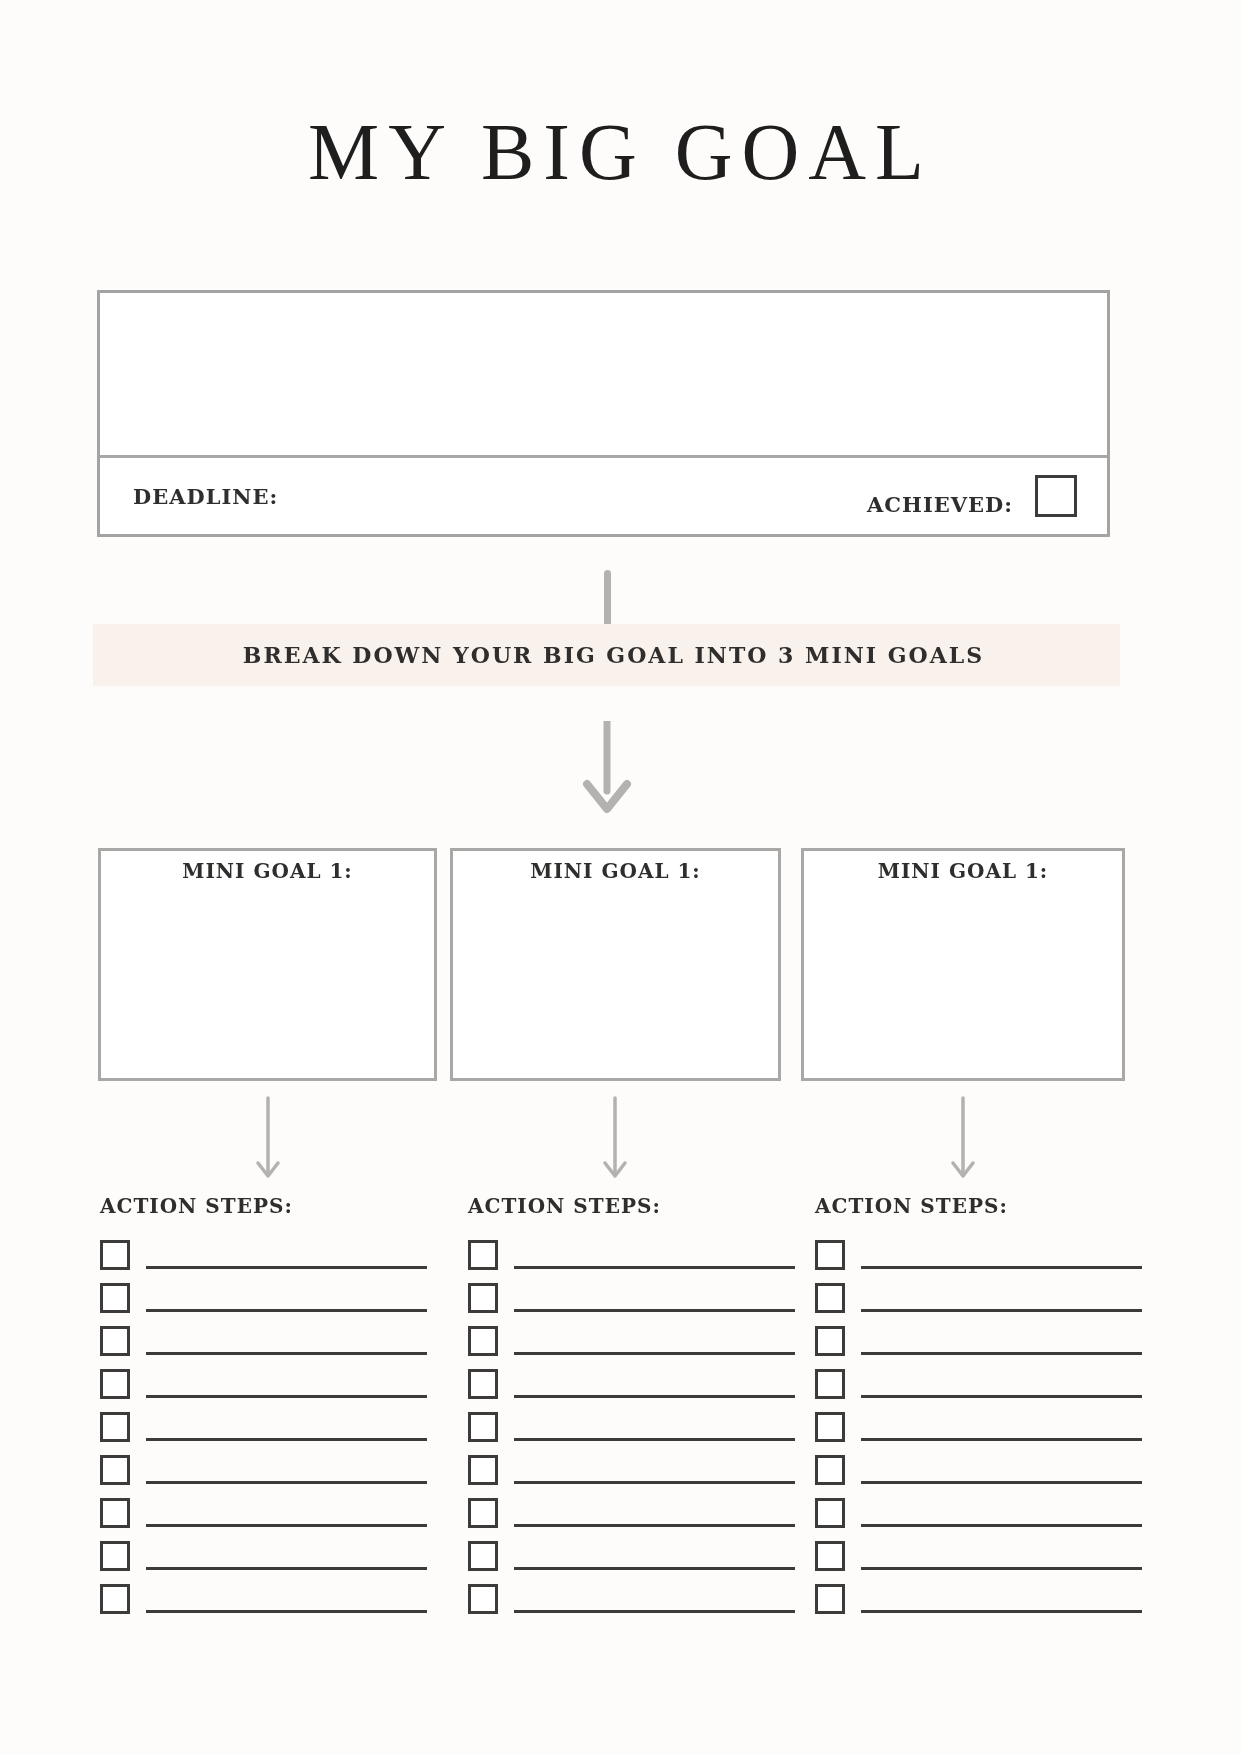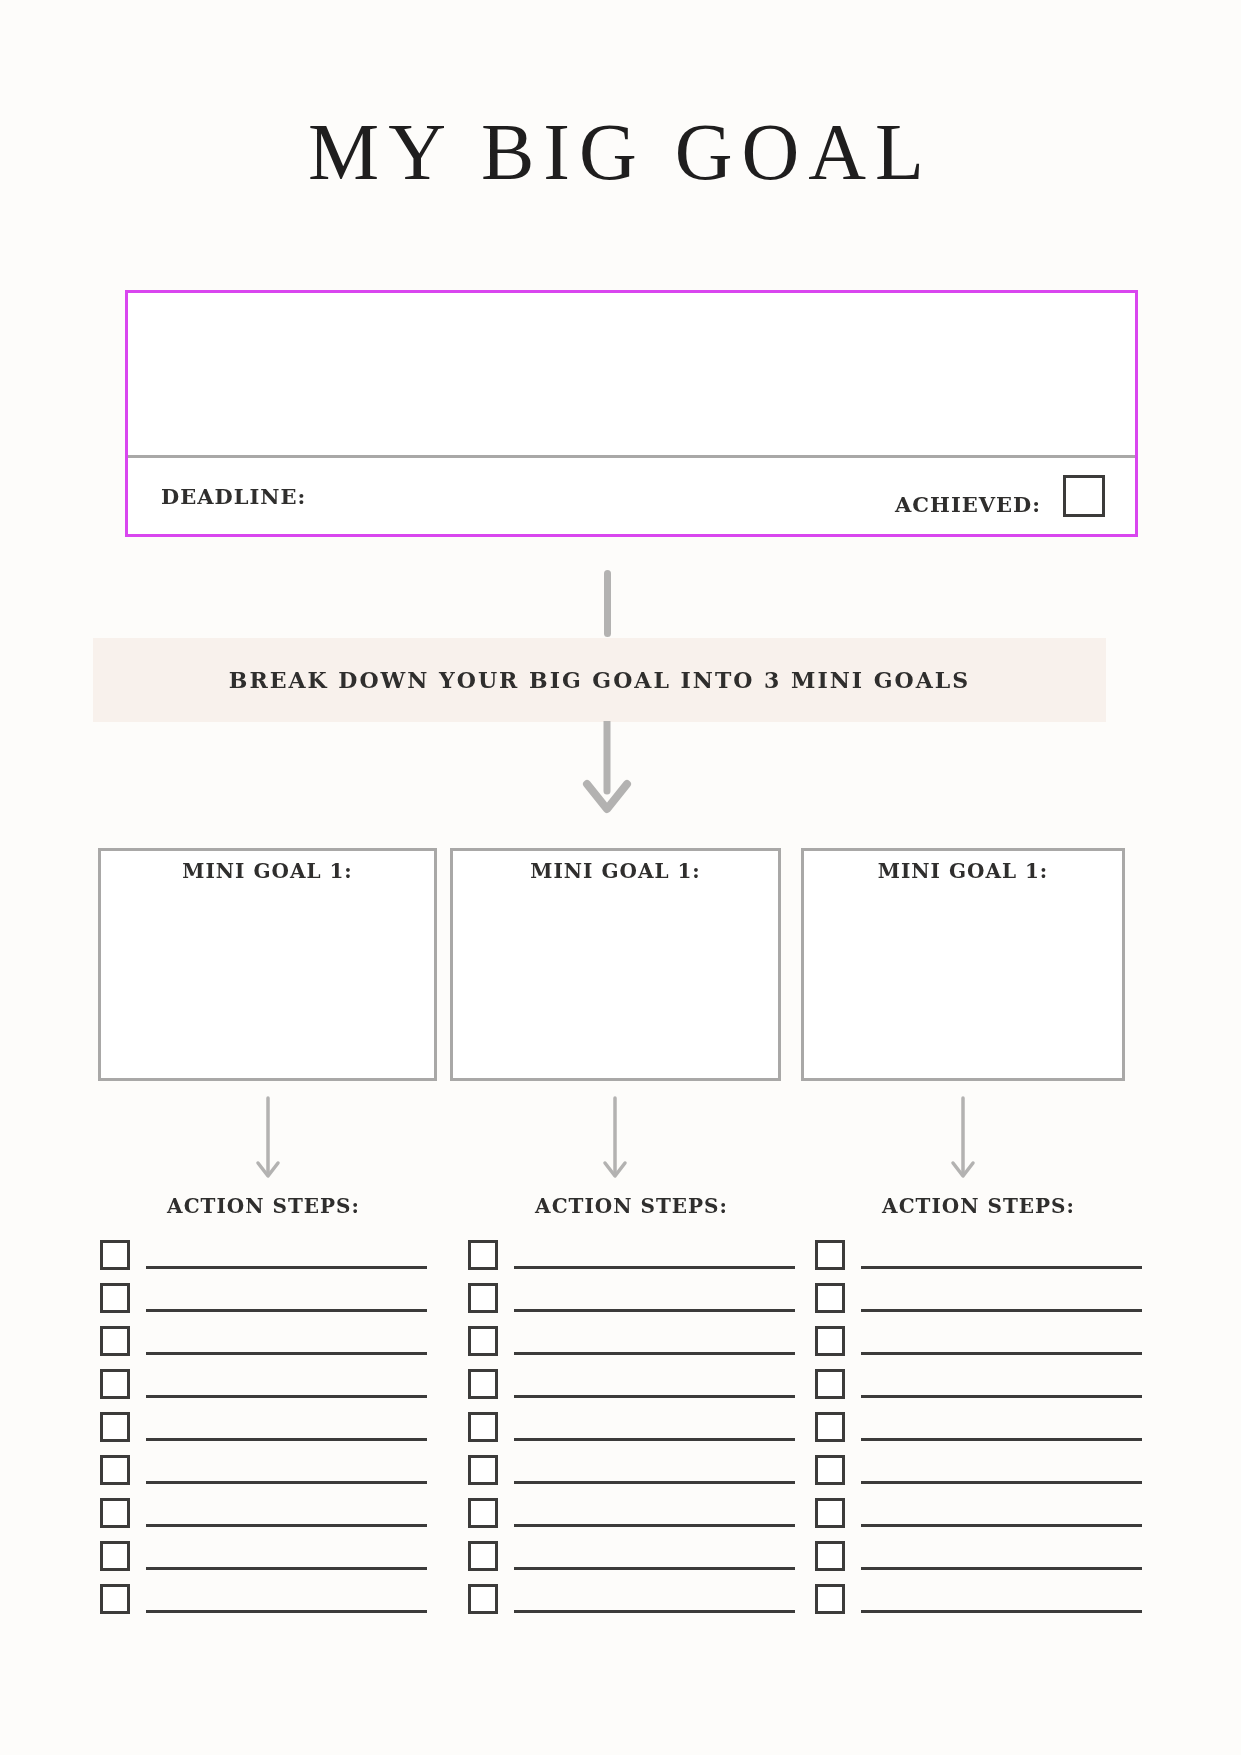--- a/index.html
+++ b/index.html
@@ -4,48 +4,48 @@
 <style>
   html,body{margin:0;padding:0;}
   body{background:#fdfcfa;font-family:"DejaVu Serif", serif;color:#2f2e2d;}
   .page{position:relative;width:1241px;height:1755px;background:#fdfcfa;overflow:hidden;}
 
   .title{position:absolute;top:112px;left:0;width:100%;text-align:center;margin:0;
          font-family:"Liberation Serif", serif;font-weight:400;font-size:80px;
          letter-spacing:9px;color:#1f1e1e;line-height:1;}
 
   .goal-box{position:absolute;left:97px;top:290px;width:1013px;height:247px;
-            border:3px solid #d946ef;background:#ffffff;box-sizing:border-box;margin-left:28px;}
+            border:3px solid #a3a3a3;background:#ffffff;box-sizing:border-box;}
   .goal-write{height:162px;border-bottom:3px solid #a9a8a7;}
   .goal-meta{height:76px;display:flex;align-items:center;justify-content:space-between;
              padding:0 30px 0 33px;}
   .label{font-size:21px;font-weight:700;letter-spacing:1px;color:#2f2e2d;}
   .achieved-wrap{display:flex;align-items:flex-end;gap:22px;}
   .cbx-big{width:42px;height:42px;border:3px solid #3c3b3a;background:#fff;box-sizing:border-box;}
 
   .connector{position:absolute;left:604px;top:570px;width:7px;height:67px;
              background:#b3b2b1;border-radius:4px;}
 
-  .banner{position:absolute;left:93px;top:638px;width:1013px;height:84px;background:#f8f1ec;
-          display:flex;align-items:center;justify-content:center;}
+  .banner{position:absolute;left:93px;top:624px;width:1013px;height:62px;background:#f8f1ec;
+          display:flex;align-items:center;justify-content:center;padding-left:14px;}
   .banner-text{font-size:22px;font-weight:700;letter-spacing:2px;color:#2f2e2d;}
 
   .arrow-big{position:absolute;left:579px;top:721px;}
 
   .mini-box{position:absolute;top:848px;height:233px;border:3px solid #a9a8a7;
             background:#fff;box-sizing:border-box;text-align:center;padding-top:8px;}
   .mini-1{left:98px;width:339px;}
   .mini-2{left:450px;width:331px;}
   .mini-3{left:801px;width:324px;}
   .mini-label{font-size:20px;font-weight:700;letter-spacing:1px;}
 
   .arrow-small{position:absolute;top:1096px;}
   .as-1{left:255px;} .as-2{left:602px;} .as-3{left:950px;}
 
-  .action-label{position:absolute;top:1194px;width:327px;text-align:center;
+  .action-label{position:absolute;top:1194px;width:327px;
                 font-size:20px;font-weight:700;letter-spacing:1px;}
   .al-1{left:100px;} .al-2{left:468px;} .al-3{left:815px;}
 
   .checklist{position:absolute;top:1240px;width:327px;}
   .cl-1{left:100px;} .cl-2{left:468px;} .cl-3{left:815px;}
   .check-row{display:flex;align-items:flex-start;height:30px;margin-bottom:13px;}
   .cbx{width:30px;height:30px;border:3px solid #3c3b3a;background:#fff;box-sizing:border-box;flex:none;}
   .wline{flex:1;margin-left:16px;height:26px;border-bottom:3px solid #3c3b3a;}
 </style>
 </head>

